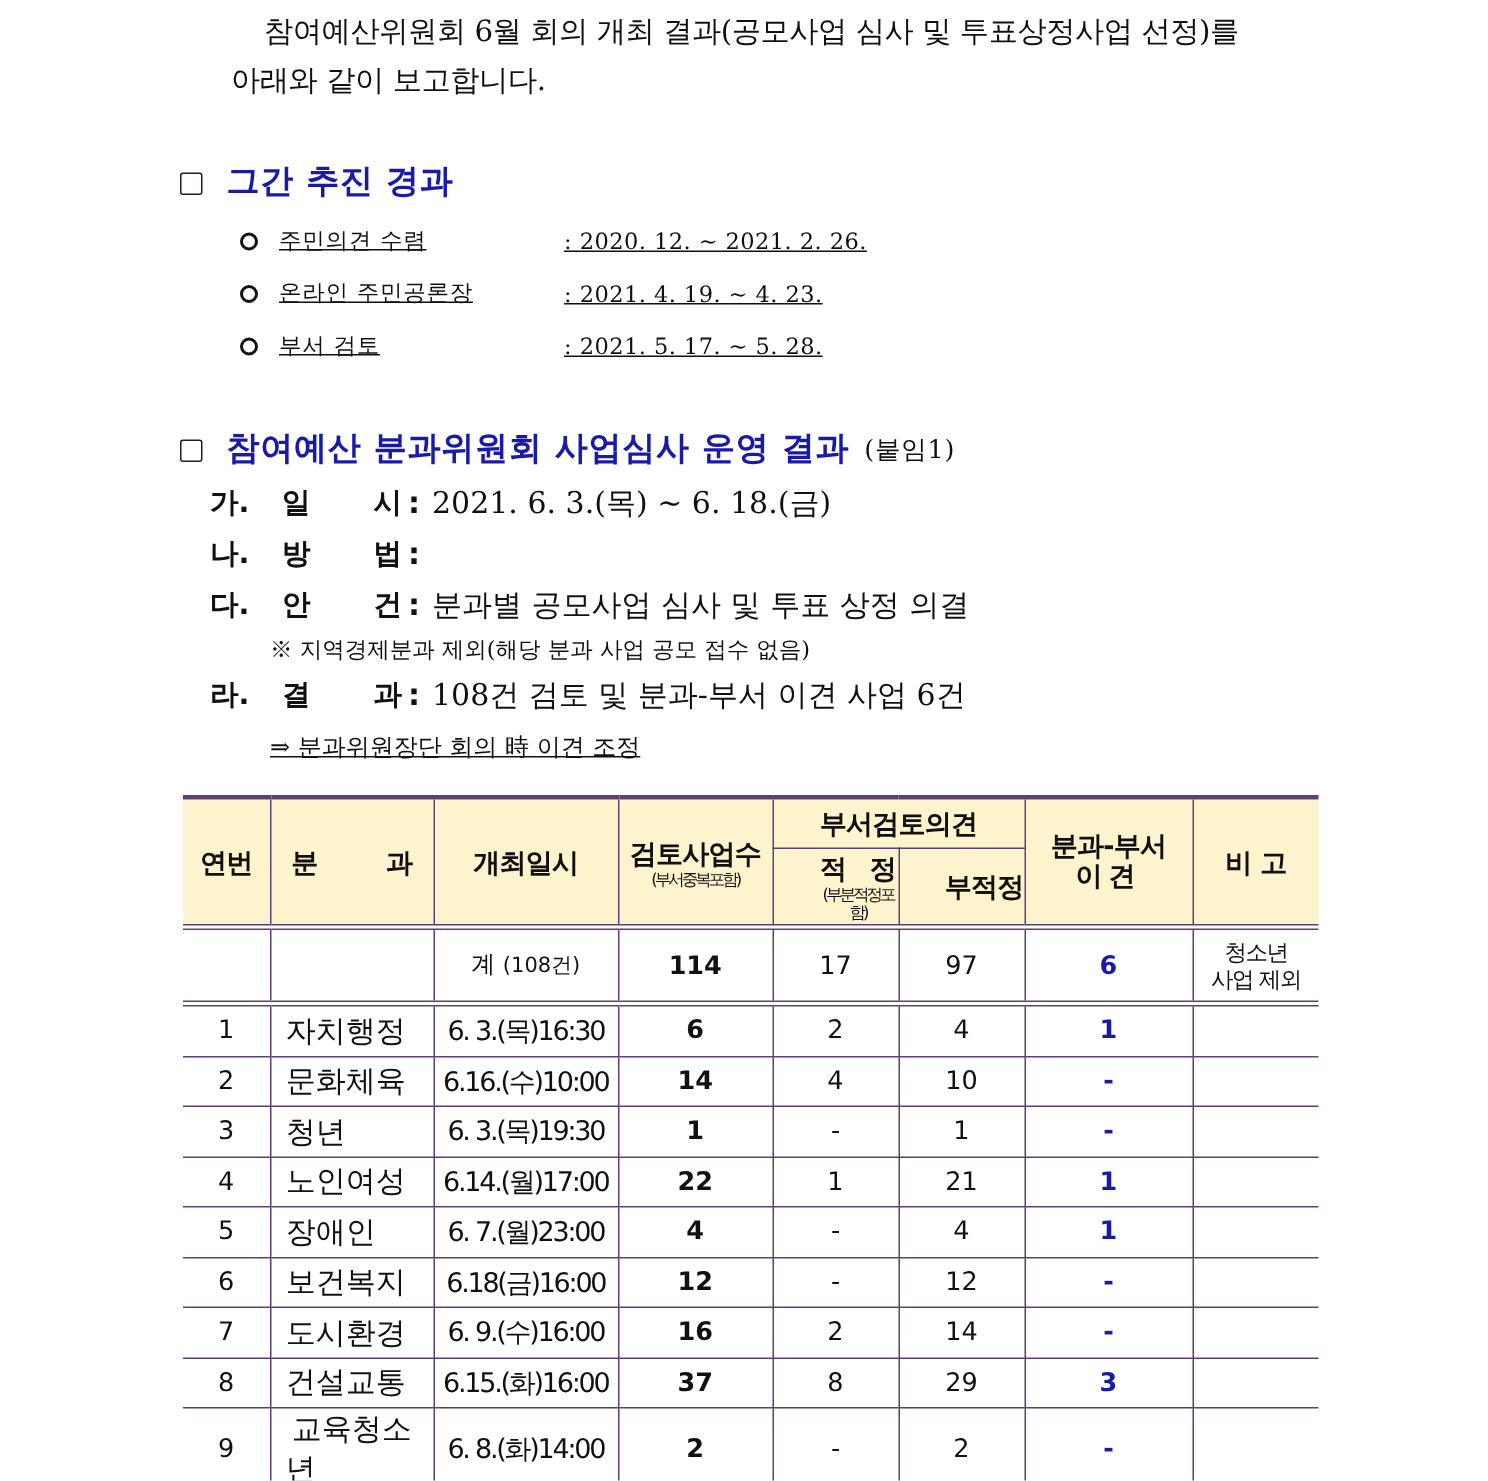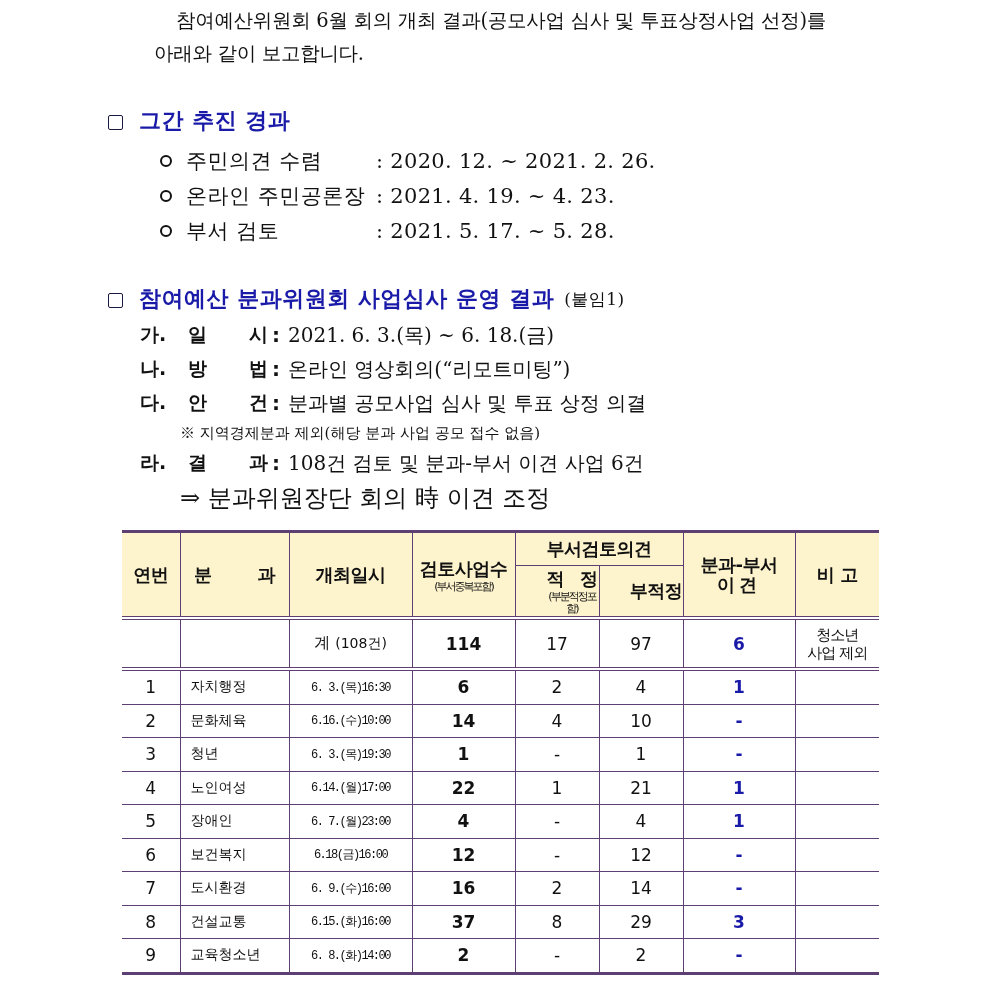--- a/index.html
+++ b/index.html
@@ -7,52 +7,52 @@
       width: 992px; height: 987px; position: relative; overflow: hidden;
       font-family: "DejaVu Serif", "Liberation Serif", serif;
       color: #111111;
     }
     .intro {
       position: absolute; left: 118px; top: 4px; width: 760px;
       font-size: 19.5px; line-height: 33px; letter-spacing: -0.3px; margin-left: 36px;
     }
     .intro .l1 { padding-left: 22px; white-space: nowrap; }
     .section-title {
-      position: absolute; left: 108px;
+      position: absolute; left: 120px;
       font-family: "DejaVu Sans", "Liberation Sans", sans-serif;
       font-weight: bold; font-size: 22px; color: #1a1aa8;
       display: flex; align-items: center; letter-spacing: 0.5px;
       white-space: nowrap;
     }
     .sq {
       display: inline-block; width: 13px; height: 13px;
       border: 1.5px solid #1a1a40; border-radius: 2px;
       margin-right: 16px; margin-top: 2px;
     }
     .attach { font-family: "DejaVu Serif", serif; font-weight: normal; color: #111; font-size: 17px; margin-left: 10px; }
-    .bullets { position: absolute; left: 160px; top: 143px; font-size: 21px; }
+    .bullets { position: absolute; left: 160px; top: 143px; font-size: 15px; text-decoration: underline; }
     .bullet-row { display: flex; align-items: center; height: 35px; white-space: nowrap; }
     .bullet-row .circ {
       display: inline-block; width: 8px; height: 8px; border: 2.5px solid #111;
       border-radius: 50%; margin-right: 14px; box-sizing: content-box;
     }
     .bullet-row .lbl { width: 190px; letter-spacing: 0.5px; }
     .bullet-row .val { letter-spacing: 0.3px; }
     .items { position: absolute; left: 140px; top: 318px; font-size: 20px; }
     .item-row { display: flex; align-items: center; height: 34px; white-space: nowrap; }
     .item-row .key {
       font-family: "DejaVu Sans", sans-serif; font-weight: bold; font-size: 19px;
       width: 128px; display: flex; justify-content: space-between;
     }
     .item-row .key .k1 { width: 48px; }
     .item-row .key .k2 { flex: 1; }
     .item-row .key .k3 { width: 22px; text-align: right; }
     .item-row .colon { font-weight: bold; margin: 0 8px 0 4px; font-family: "DejaVu Sans", sans-serif; }
     .note { font-size: 15px; padding-left: 40px; height: 26px; display: flex; align-items: center; text-align: right; }
-    .arrow-row { padding-left: 40px; height: 36px; display: flex; align-items: center; font-size: 24px; }
+    .arrow-row { padding-left: 40px; height: 36px; display: flex; align-items: center; font-size: 16px; text-decoration: underline; }
 
     table.results {
       position: absolute; left: 122px; top: 530px; width: 757px;
       border-collapse: collapse; table-layout: fixed;
       font-family: "DejaVu Sans", "Liberation Sans", sans-serif;
       font-size: 17px;
     }
     table.results td, table.results th {
       border-left: 1.5px solid #5e3f73; border-right: 1.5px solid #5e3f73;
       border-bottom: 1.5px solid #5e3f73;
@@ -70,22 +70,22 @@
     .hdr-wide { letter-spacing: 4px; }
     .hdr-spaced { word-spacing: 40px; }
     tr.total td { height: 47px; border-bottom: 4px double #5e3f73; margin-top: 16px; }
     tr.total .sumlabel { font-size: 16px; }
     tr.total .sumlabel small { font-size: 14px; }
     tr.total .remark { font-size: 15px; line-height: 18px; letter-spacing: -1px; }
     tr.data td { height: 32.5px; }
     tr.data:last-child td { border-bottom: 3px solid #5e3f73; }
     .bold { font-weight: bold; }
     .blue { color: #1a1aa8; font-weight: bold; }
-    .div-name { text-align: left; text-align-last: justify; padding: 0 10px !important; font-size: 14px; }
-    .date { letter-spacing: -1.5px; font-size: 12px; font-family: Liberation Mono, monospace; }
+    .div-name { text-align: left; text-align-last: justify; padding: 0 10px !important; font-size: 20px; }
+    .date { letter-spacing: -1.5px; font-size: 18px; }
   </style>
 </head>
 <body>
 
 <div class="intro">
   <div class="l1">참여예산위원회 6월 회의 개최 결과(공모사업 심사 및 투표상정사업 선정)를</div>
   <div>아래와 같이 보고합니다.</div>
 </div>
 
 <div class="section-title" style="top:106px;">
@@ -127,21 +127,20 @@
     <span class="colon">:</span>
     <span>2021. 6. 3.(목) ~ 6. 18.(금)</span>
   </div>
   <div class="item-row">
     <span class="key">
       <span class="k1">나.</span>
       <span class="k2">방</span>
       <span class="k3">법</span>
     </span>
     <span class="colon">:</span>
-    <span>온라인 영상회의(“리모트미팅”)</span>
   </div>
   <div class="item-row">
     <span class="key">
       <span class="k1">다.</span>
       <span class="k2">안</span>
       <span class="k3">건</span>
     </span>
     <span class="colon">:</span>
     <span>분과별 공모사업 심사 및 투표 상정 의결</span>
   </div>

